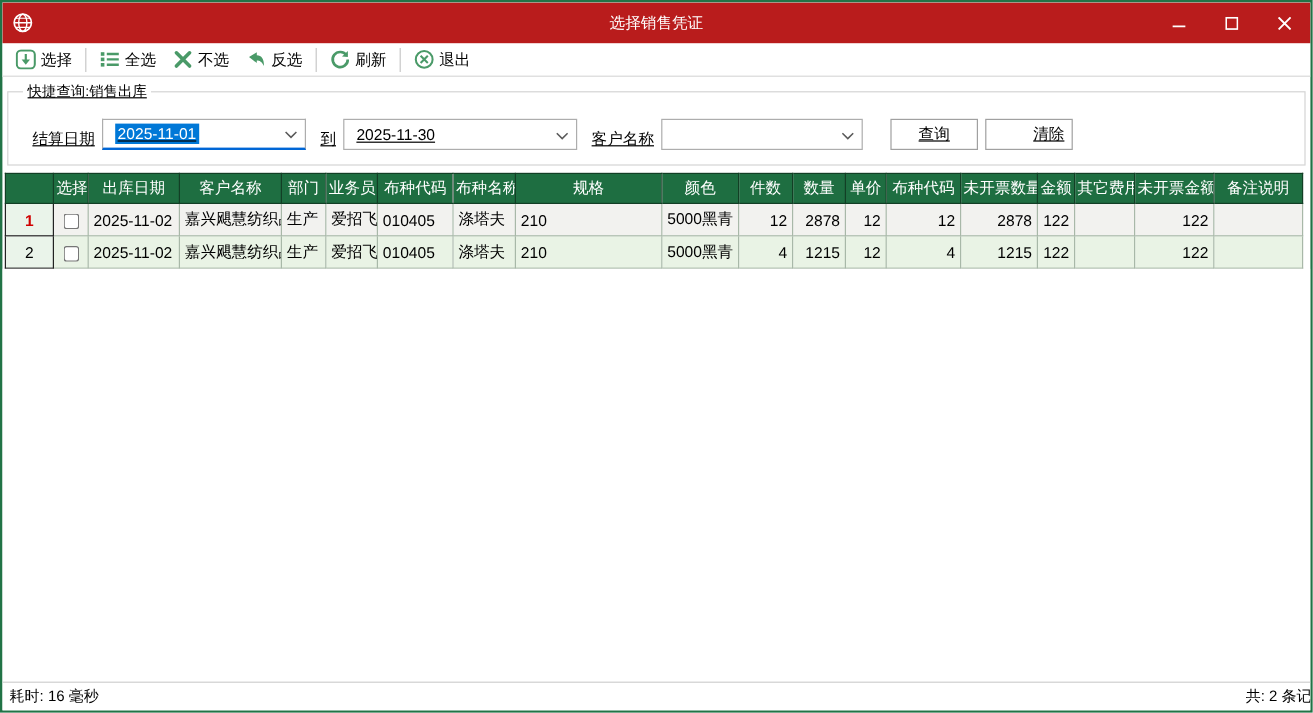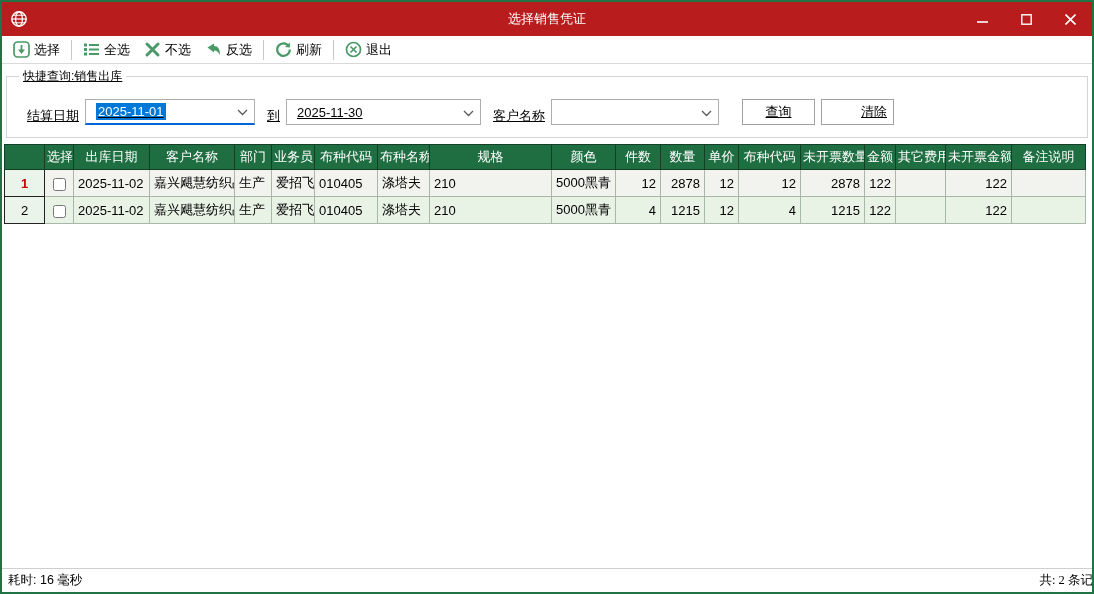--- a/index.html
+++ b/index.html
@@ -95,21 +95,21 @@
   th.corner { border: 1px solid #123f25; }
 
   .flex-fill { flex: 1 1 auto; background: #fff; }
 
   
   .statusbar {
     height: 24px; border-top: 1px solid #cfcfcf; background: #fff;
     display: flex; align-items: center; padding: 0 6px;
     font-size: 12.5px; flex-shrink: 0; overflow: hidden;
   }
-  .status-right { margin-left: auto; margin-right: -7px; white-space: nowrap; font-family: Liberation Serif, serif; }
+  .status-right { margin-left: auto; margin-right: -7px; white-space: nowrap; }
 </style>
 </head>
 <body>
 
 <div class="window">
 
   <div class="titlebar">
     <span class="app-icon">
       <svg width="18" height="18" viewBox="0 0 18 18">
         <circle cx="9" cy="9" r="7.2" fill="none" stroke="#fff" stroke-width="1.4"></circle>

